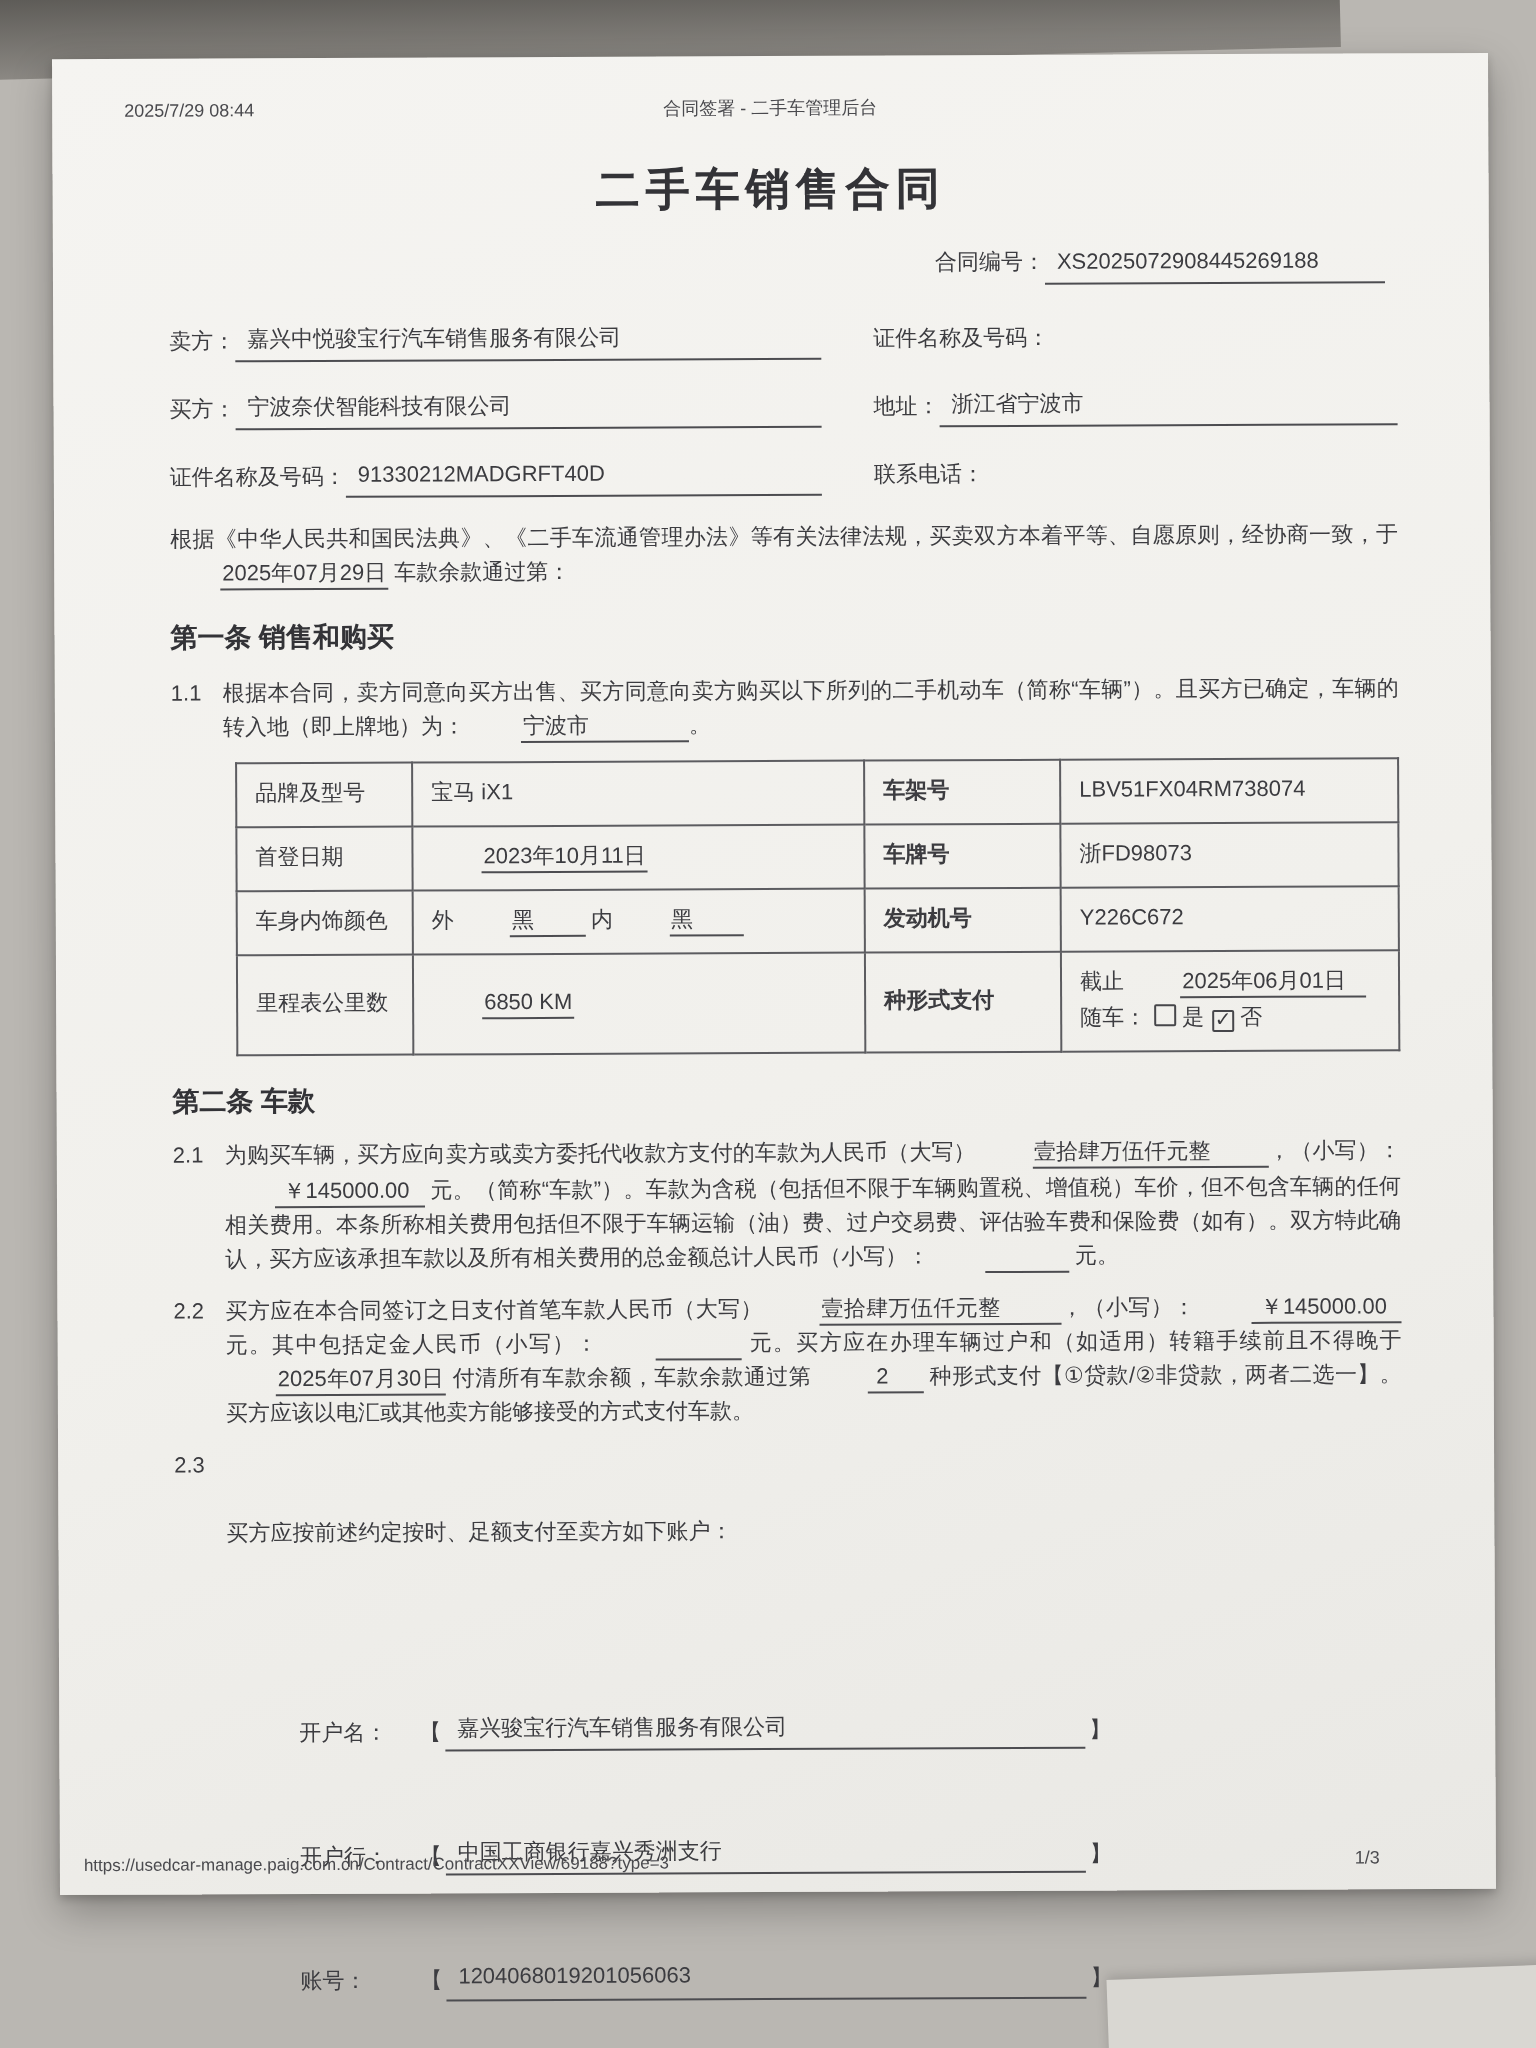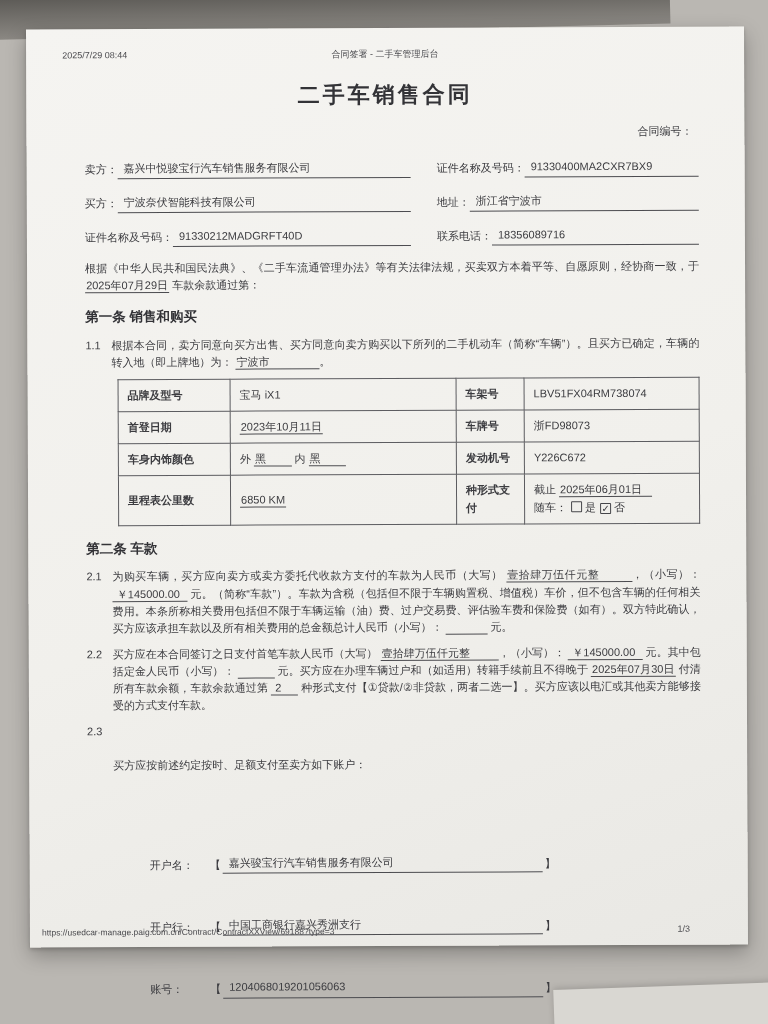--- a/index.html
+++ b/index.html
@@ -36,32 +36,32 @@
   .pg-header .right { width:30%; }
   .doc-title { text-align:center; font-size:22px; font-weight:bold; letter-spacing:3px; margin-top:16px; color:#333337; }
   .contract-row { display:flex; justify-content:flex-end; margin:12px 52px 0 0; font-size:11px; }
   .contract-row .val { border-bottom:1px solid #4c4c50; min-width:170px; padding:0 6px 1px 6px; }
   .content { padding:14px 46px 0 58px; }
   .party-grid { display:grid; grid-template-columns:1.12fr .9fr; column-gap:26px; row-gap:15px; margin-top:4px; }
   .field { display:flex; align-items:flex-end; }
   .field .flabel { white-space:nowrap; padding-bottom:1px; }
   .field .fvalue { flex:1; border-bottom:1px solid #4c4c50; padding:0 4px 1px 6px; white-space:nowrap; }
   .para { margin-top:13px; text-align:justify; white-space:pre-wrap; }
-  .u { border-bottom:1px solid #4c4c50; padding:0 1px 1px 1px; }
+  .u { border-bottom:1px solid #4c4c50; padding:0 1px 1px 1px;margin-left:25px; }
   .sec-head { font-size:13.5px; font-weight:bold; margin-top:13px; color:#333337; }
   .clause { display:flex; margin-top:9px; }
   .clause .cno { min-width:26px; flex:0 0 26px; }
   .clause .ctext { flex:1; text-align:justify; white-space:pre-wrap; }
   .veh-table {
     border-collapse:collapse; margin:8px 0 0 32px; width:582px;
     font-size:11px;
   }
   .veh-table td { border:1px solid #5c5c60; padding:7px 9px; vertical-align:middle; }
-  .veh-table td.lab { font-weight:bold; width:112px; }
-  .veh-table td.lab2 { font-weight:bold; width:68px; }
+  .veh-table td.lab { font-weight:normal; width:88px; }
+  .veh-table td.lab2 { font-weight:bold; width:98px; }
   .veh-table td.val1 { width:226px; }
   .ins-line { display:block; }
   .cb {
     display:inline-block; width:11px; height:11px; border:1.4px solid #46464a;
     vertical-align:-1px; margin:0 3px 0 4px; text-align:center; line-height:9px;
     font-size:10px; border-radius:1px;
   }
   .acct-block { margin:4px 0 0 36px; }
   .acct-line { display:flex; align-items:flex-end; margin-top:9px; }
   .acct-line .alabel { min-width:58px; text-align:left; white-space:nowrap; }
@@ -85,48 +85,47 @@
   <div class="pg-header">
     <span class="left">2025/7/29 08:44</span>
     <span class="center">合同签署 - 二手车管理后台</span>
     <span class="right"></span>
   </div>
 
   <div class="doc-title">二手车销售合同</div>
 
   <div class="contract-row">
     <span>合同编号：</span>
+    <span class="val">XS2025072908445269188</span>
   </div>
 
   <div class="content">
 
     <div class="party-grid">
       <div class="field">
         <span class="flabel">卖方：</span>
         <span class="fvalue">嘉兴中悦骏宝行汽车销售服务有限公司</span>
       </div>
       <div class="field">
         <span class="flabel">证件名称及号码：</span>
-        <span class="fvalue">91330400MA2CXR7BX9</span>
       </div>
       <div class="field">
         <span class="flabel">买方：</span>
         <span class="fvalue">宁波奈伏智能科技有限公司</span>
       </div>
       <div class="field">
         <span class="flabel">地址：</span>
         <span class="fvalue">浙江省宁波市</span>
       </div>
       <div class="field">
         <span class="flabel">证件名称及号码：</span>
         <span class="fvalue">91330212MADGRFT40D</span>
       </div>
       <div class="field">
         <span class="flabel">联系电话：</span>
-        <span class="fvalue">18356089716</span>
       </div>
     </div>
 
     <div class="para"><span>根据《中华人民共和国民法典》、《二手车流通管理办法》等有关法律法规，买卖双方本着平等、自愿原则，经协商一致，于 </span><span class="u">2025年07月29日</span><span> 车款余款通过第：</span></div>
 
     <div class="sec-head">第一条 销售和购买</div>
 
     <div class="clause">
       <span class="cno">1.1</span>
       <div class="ctext"><span>根据本合同，卖方同意向买方出售、买方同意向卖方购买以下所列的二手机动车（简称“车辆”）。且买方已确定，车辆的转入地（即上牌地）为： </span><span class="u">宁波市&nbsp;&nbsp;&nbsp;&nbsp;&nbsp;&nbsp;&nbsp;&nbsp;&nbsp;&nbsp;&nbsp;&nbsp;&nbsp;&nbsp;&nbsp;&nbsp;</span><span>。</span></div>

